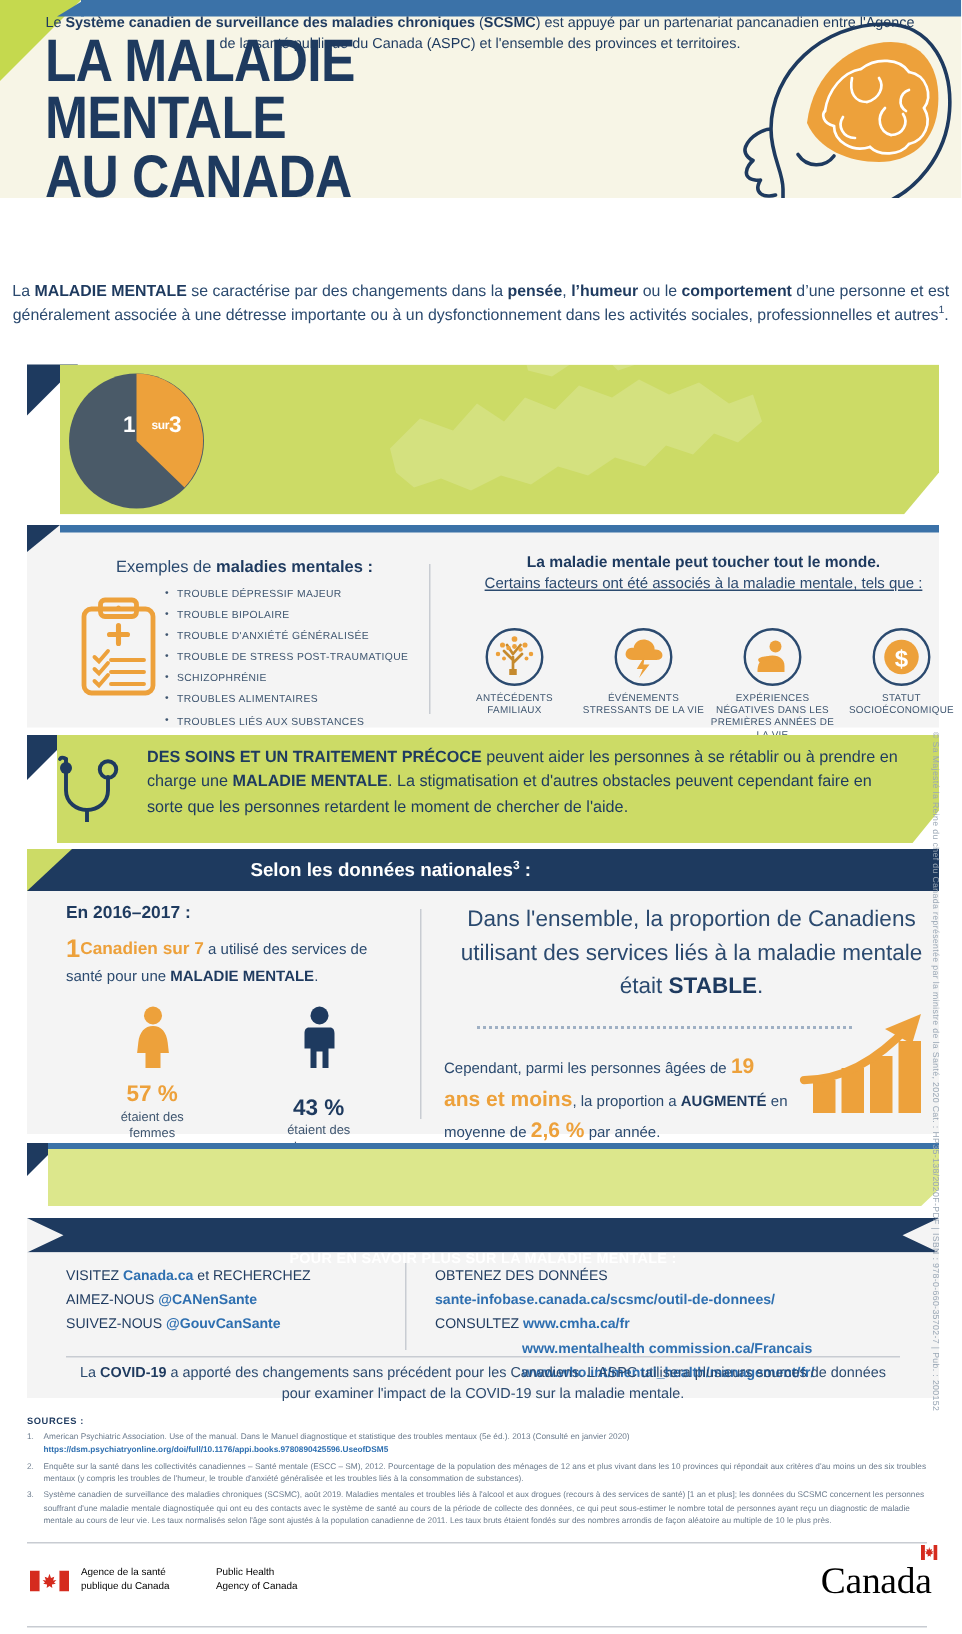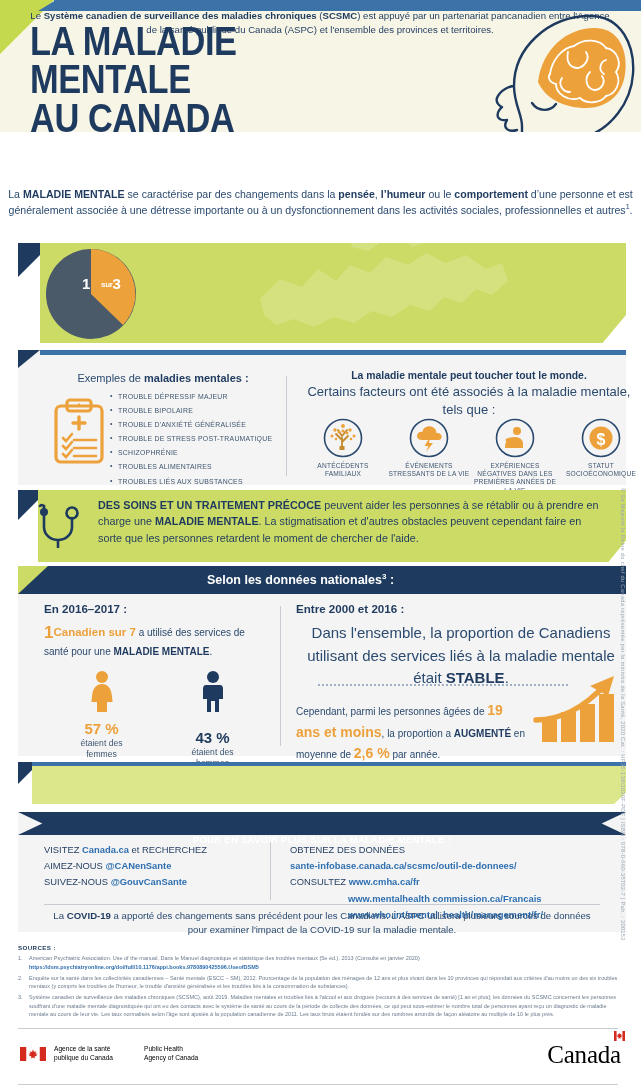--- a/index.html
+++ b/index.html
@@ -53,21 +53,21 @@
   .ex-title b{color:#1e3a5f;}
   .clip-icon{position:absolute;left:34px;top:48px;width:54px;height:66px;}
   .ex-list{position:absolute;left:92px;top:44px;width:180px;}
   .ex-list li{list-style:none;color:#3f5670;font-size:6.9px;letter-spacing:0.25px;
       line-height:1.0;margin:0 0 7.2px 0;position:relative;padding-left:8px;}
   .ex-list li:before{content:"•";position:absolute;left:0;top:-1px;color:#3f5670;}
   .ex-list{margin:0;padding:0;}
   .fac-title{position:absolute;left:286px;top:20px;width:330px;text-align:center;color:#1e3a5f;
       font-size:10.4px;font-weight:bold;}
   .fac-sub{position:absolute;left:286px;top:33px;width:330px;text-align:center;color:#2b4a6f;
-      font-size:13px;line-height:1.35;font-weight:normal;}
+      font-size:10px;line-height:1.35;font-weight:normal;text-decoration:underline;}
   .factors{position:absolute;left:282px;top:68px;width:344px;display:flex;}
   .factor{width:86px;text-align:center;}
   .factor .circ{width:40px;height:40px;margin:0 auto;}
   .factor .cap{margin-top:4px;color:#3f5670;font-size:6.6px;line-height:1.25;letter-spacing:.2px;}
 
   
   .band3{position:absolute;left:18px;top:490px;width:608px;height:72px;}
   .band3 .navy-corner{position:absolute;left:0;top:0;width:0;height:0;
       border-top:30px solid #1e3a5f;border-right:30px solid transparent;}
   .band3 .greenbg{position:absolute;left:20px;top:0;width:588px;height:72px;background:#ccdb66;
@@ -75,21 +75,21 @@
   .steth{position:absolute;left:34px;top:500px;width:52px;height:56px;}
   .band3-txt{position:absolute;left:98px;top:497px;width:510px;color:#1e3a5f;font-size:10.8px;
       line-height:1.52;}
 
   
   .sec4{position:absolute;left:18px;top:566px;width:608px;height:190px;background:#f4f4f4;}
   .sec4 .hdrbar{position:absolute;left:0;top:0;width:608px;height:28px;background:#1e3a5f;}
   .sec4 .hdrgreen{position:absolute;left:0;top:0;width:0;height:0;
       border-top:28px solid #ccdb66;border-right:30px solid transparent;}
   .sec4 .hdrtxt{position:absolute;left:0;top:6px;width:485px;text-align:center;color:#ffffff;
-      font-size:12.5px;font-weight:bold;margin-left:40px;}
+      font-size:12.5px;font-weight:bold;}
   .sec4 .hdrtxt sup{font-size:8px;}
   .sec4 .vdiv{position:absolute;left:262px;top:40px;width:1px;height:140px;background:#c8ccd2;}
 
   .left4{position:absolute;left:26px;top:36px;width:226px;}
   .l4-h{color:#1e3a5f;font-size:11.6px;font-weight:bold;margin-bottom:6px;}
   .l4-stat{color:#2b4a6f;font-size:10px;line-height:1.42;}
   .l4-stat .big{color:#eda13b;font-weight:bold;font-size:17px;vertical-align:-2px;}
   .l4-stat .med{color:#eda13b;font-weight:bold;font-size:11.5px;}
   .l4-stat b{color:#1e3a5f;}
   .people{position:absolute;left:28px;top:104px;width:222px;display:flex;}
@@ -381,21 +381,20 @@
         </svg>
         <div class="pct">43 %</div>
         <div class="cap">
           <span>étaient des</span><br>
           <span>hommes</span>
         </div>
       </div>
     </div>
 
     <div class="right4">
-      <div class="r4-h">Entre 2000 et 2016 :</div>
       <div class="r4-p">
         <span>Dans l'ensemble, la proportion de Canadiens utilisant des services liés à la maladie mentale était </span><b>STABLE</b><span>.</span>
       </div>
     </div>
     <div class="dots"></div>
     <div class="r4-b">
       <span>Cependant, parmi les personnes âgées de </span><span class="orange">19 ans et moins</span><span>, la proportion a </span><b>AUGMENTÉ</b><span> en moyenne de </span><span class="orange">2,6 %</span><span> par année.</span>
     </div>
     <div class="growth">
       <svg width="100" height="70" viewBox="0 0 100 70">

